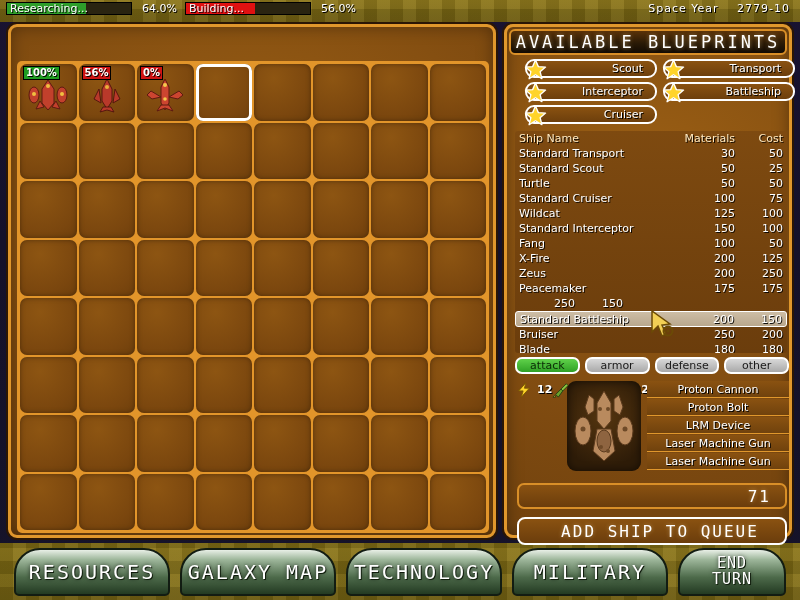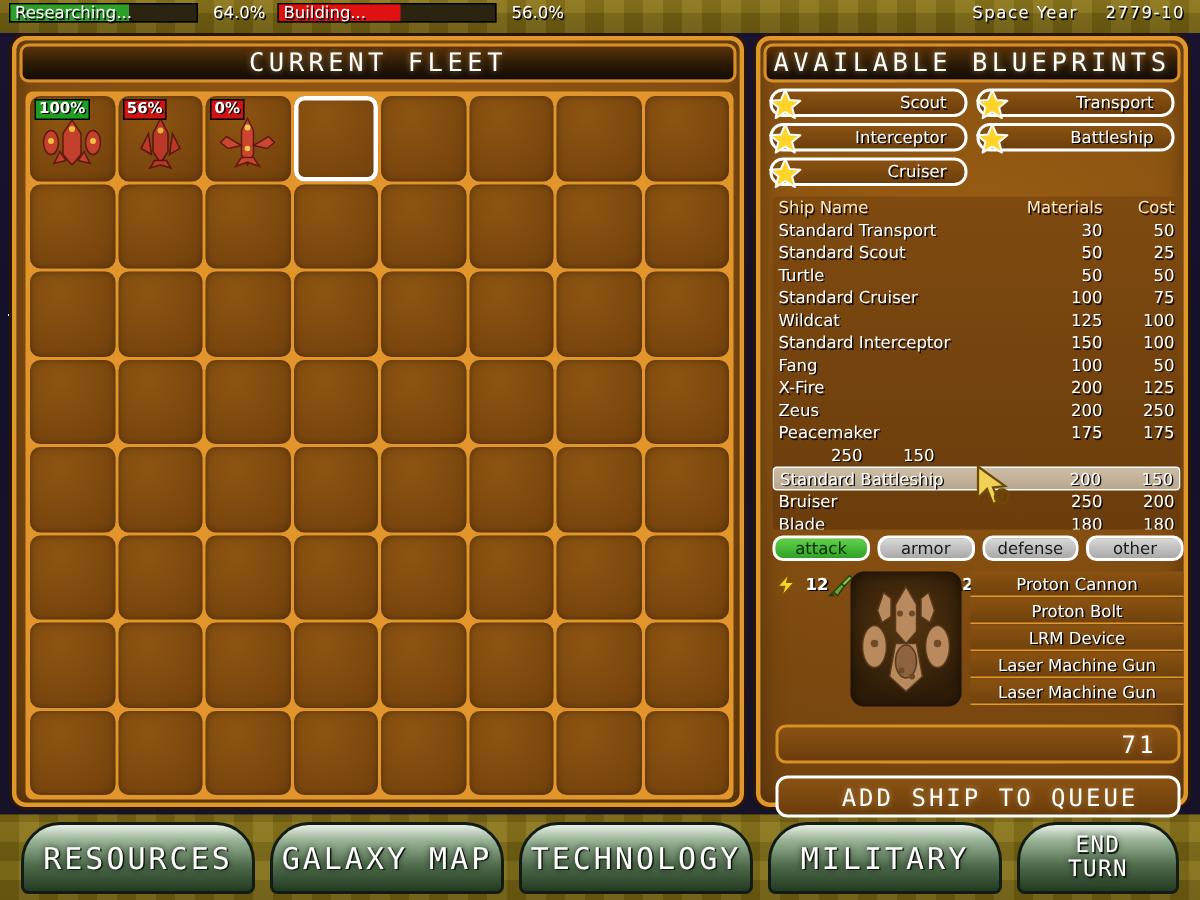--- a/index.html
+++ b/index.html
@@ -137,21 +137,21 @@
   .ship-sprite {
     position: absolute; left: 50%; top: 55%;
     transform: translate(-50%,-50%);
     width: 40px; height: 36px;
   }
 
   
   #bp-panel { left: 504px; top: 24px; width: 288px; height: 514px; }
 
   #bp-cats {
-    position: absolute; left: 6px; top: 32px;
+    position: absolute; left: 18px; top: 32px;
     width: 276px;
     display: flex; flex-wrap: wrap; gap: 4px 6px;
   }
   .cat-btn {
     width: 132px; height: 19px;
     border: 2px solid #fff;
     border-radius: 9px;
     background: linear-gradient(180deg,#8a5211,#6d3f0c);
     position: relative;
     display: flex; align-items: center; justify-content: flex-end;
@@ -310,34 +310,33 @@
 
   <div id="topbar">
     <div style="width:6px"></div>
 
     <div class="prog-wrap" style="width:126px">
       <div class="prog-fill" id="research-fill" style="width: 64%; background: rgb(46, 158, 42);"></div>
       <span class="prog-label">Researching...</span>
     </div>
     <span class="prog-pct">64.0%</span>
 
-    <div class="prog-wrap" style="width:146px">
+    <div class="prog-wrap" style="width:126px">
       <div class="prog-fill" id="building-fill" style="width: 56%; background: rgb(224, 17, 17);"></div>
       <span class="prog-label">Building...</span>
     </div>
     <span class="prog-pct">56.0%</span>
 
     <div id="year-block">
       <span>Space Year</span>
       <span class="yv">2779-10</span>
     </div>
   </div>
 
   <div class="panel" id="fleet-panel">
-    <div class="panel-title">CURRENT FLEET</div>
     <div id="fleet-grid">
         <div class="cell">
           <svg viewBox="0 0 40 36" class="ship-sprite">
             <g fill="#c2402c" stroke="#5d1a10" stroke-width="1">
               <ellipse cx="6" cy="18" rx="5" ry="8"></ellipse>
               <ellipse cx="34" cy="18" rx="5" ry="8"></ellipse>
               <path d="M20 3 L14 12 L14 26 L20 33 L26 26 L26 12 Z"></path>
               <path d="M12 24 L8 32 L16 30 Z"></path>
               <path d="M28 24 L32 32 L24 30 Z"></path>
             </g>

